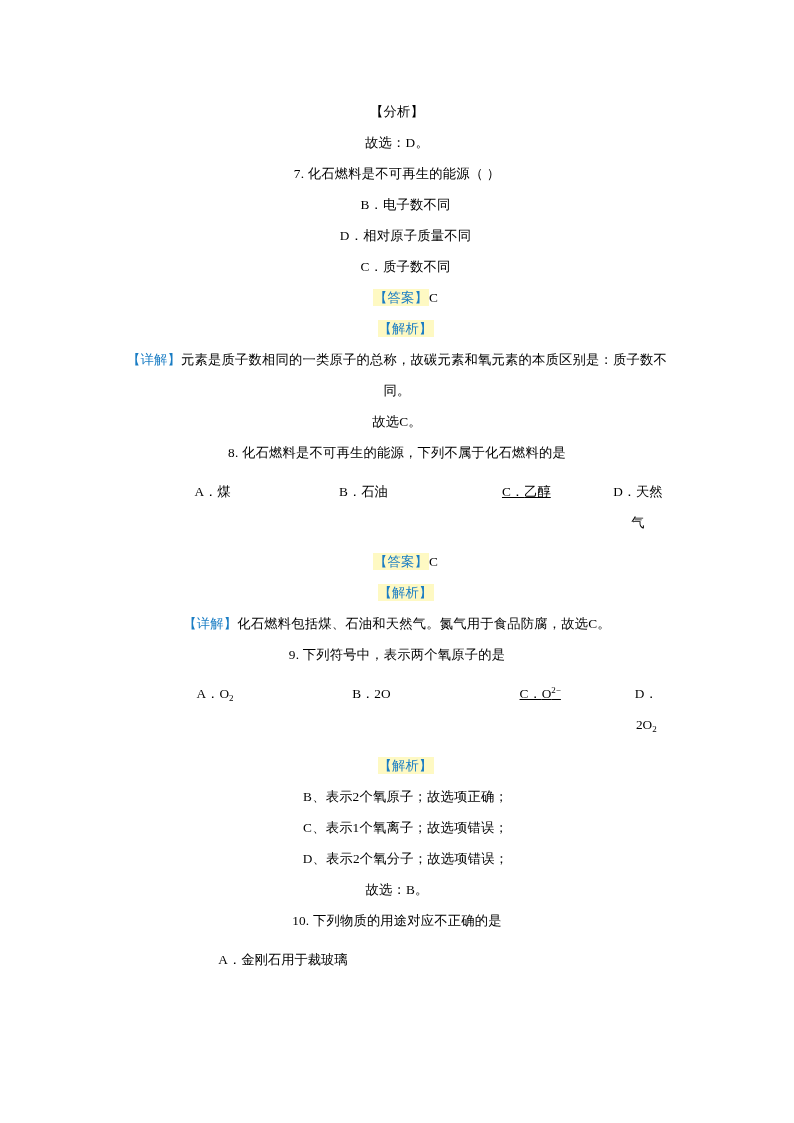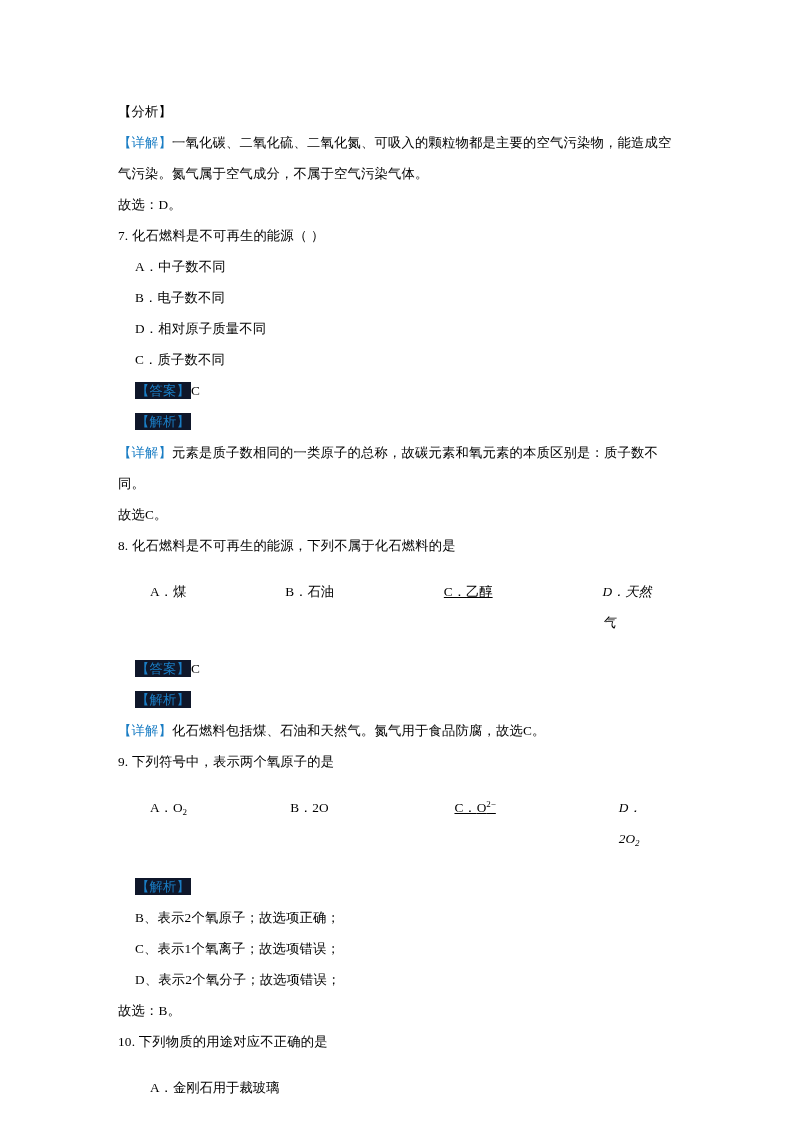--- a/index.html
+++ b/index.html
@@ -16,51 +16,52 @@
     overflow: hidden;
   }
   .page {
     position: absolute;
     left: 0;
     top: 0;
     width: 794px;
     height: 1123px;
     box-sizing: border-box;
     padding: 96px 118px 60px 118px;
+    text-align: center;
   }
   .doc {
     width: 558px;
     font-size: 13.3px;
     line-height: 31px;
   }
   .p {
     margin: 0;
     white-space: normal;
     letter-spacing: 0.2px;
   }
   .tag {
     color: #1a7dc4;
   }
   .hl {
-    background: #0f172a;
+    background: #fef9c3;
     color: #1a7dc4;
     padding: 1px 1px;
   }
   .opt-row {
     display: flex;
-    margin: 15px;
+    margin: 8px;
     line-height: 31px;
   }
   .opt-row > span {
     display: inline-block;
   }
   .w-a { width: 145px; }
   .w-b { width: 170px; }
   .w-c { width: 170px; text-decoration: underline; }
-  .w-d { width: auto; font-style: italic; }
+  .w-d { width: auto; }
   .w-a2 { width: 280px; }
   .indent-opt {
     padding-left: 17px;
   }
   .q {
     margin: 0;
   }
   sub {
     font-size: 9px;
     vertical-align: baseline;
@@ -78,27 +79,25 @@
   }
 </style>
 </head>
 <body>
 
 <div class="page">
   <div class="doc">
 
     <p class="p"><span>【分析】</span></p>
 
-    <p class="p"><span class="tag">【详解】</span><span>一氧化碳、二氧化硫、二氧化氮、可吸入的颗粒物都是主要的空气污染物，能造成空气污染。氮气属于空气成分，不属于空气污染气体。</span></p>
 
     <p class="p"><span>故选：D。</span></p>
 
     <p class="p q"><span>7.</span>&nbsp;<span>化石燃料是不可再生的能源（      ）</span></p>
 
-    <p class="p indent-opt"><span>A．</span><span>中子数不同</span></p>
     <p class="p indent-opt"><span>B．</span><span>电子数不同</span></p>
     <p class="p indent-opt"><span>D．</span><span>相对原子质量不同</span></p>
     <p class="p indent-opt"><span>C．</span><span>质子数不同</span></p>
 
     <p class="p indent-opt"><span class="hl">【答案】</span><span>C</span></p>
 
     <p class="p indent-opt"><span class="hl">【解析】</span></p>
 
     <p class="p"><span class="tag">【详解】</span><span>元素是质子数相同的一类原子的总称，故碳元素和氧元素的本质区别是：质子数不同。</span></p>
 

